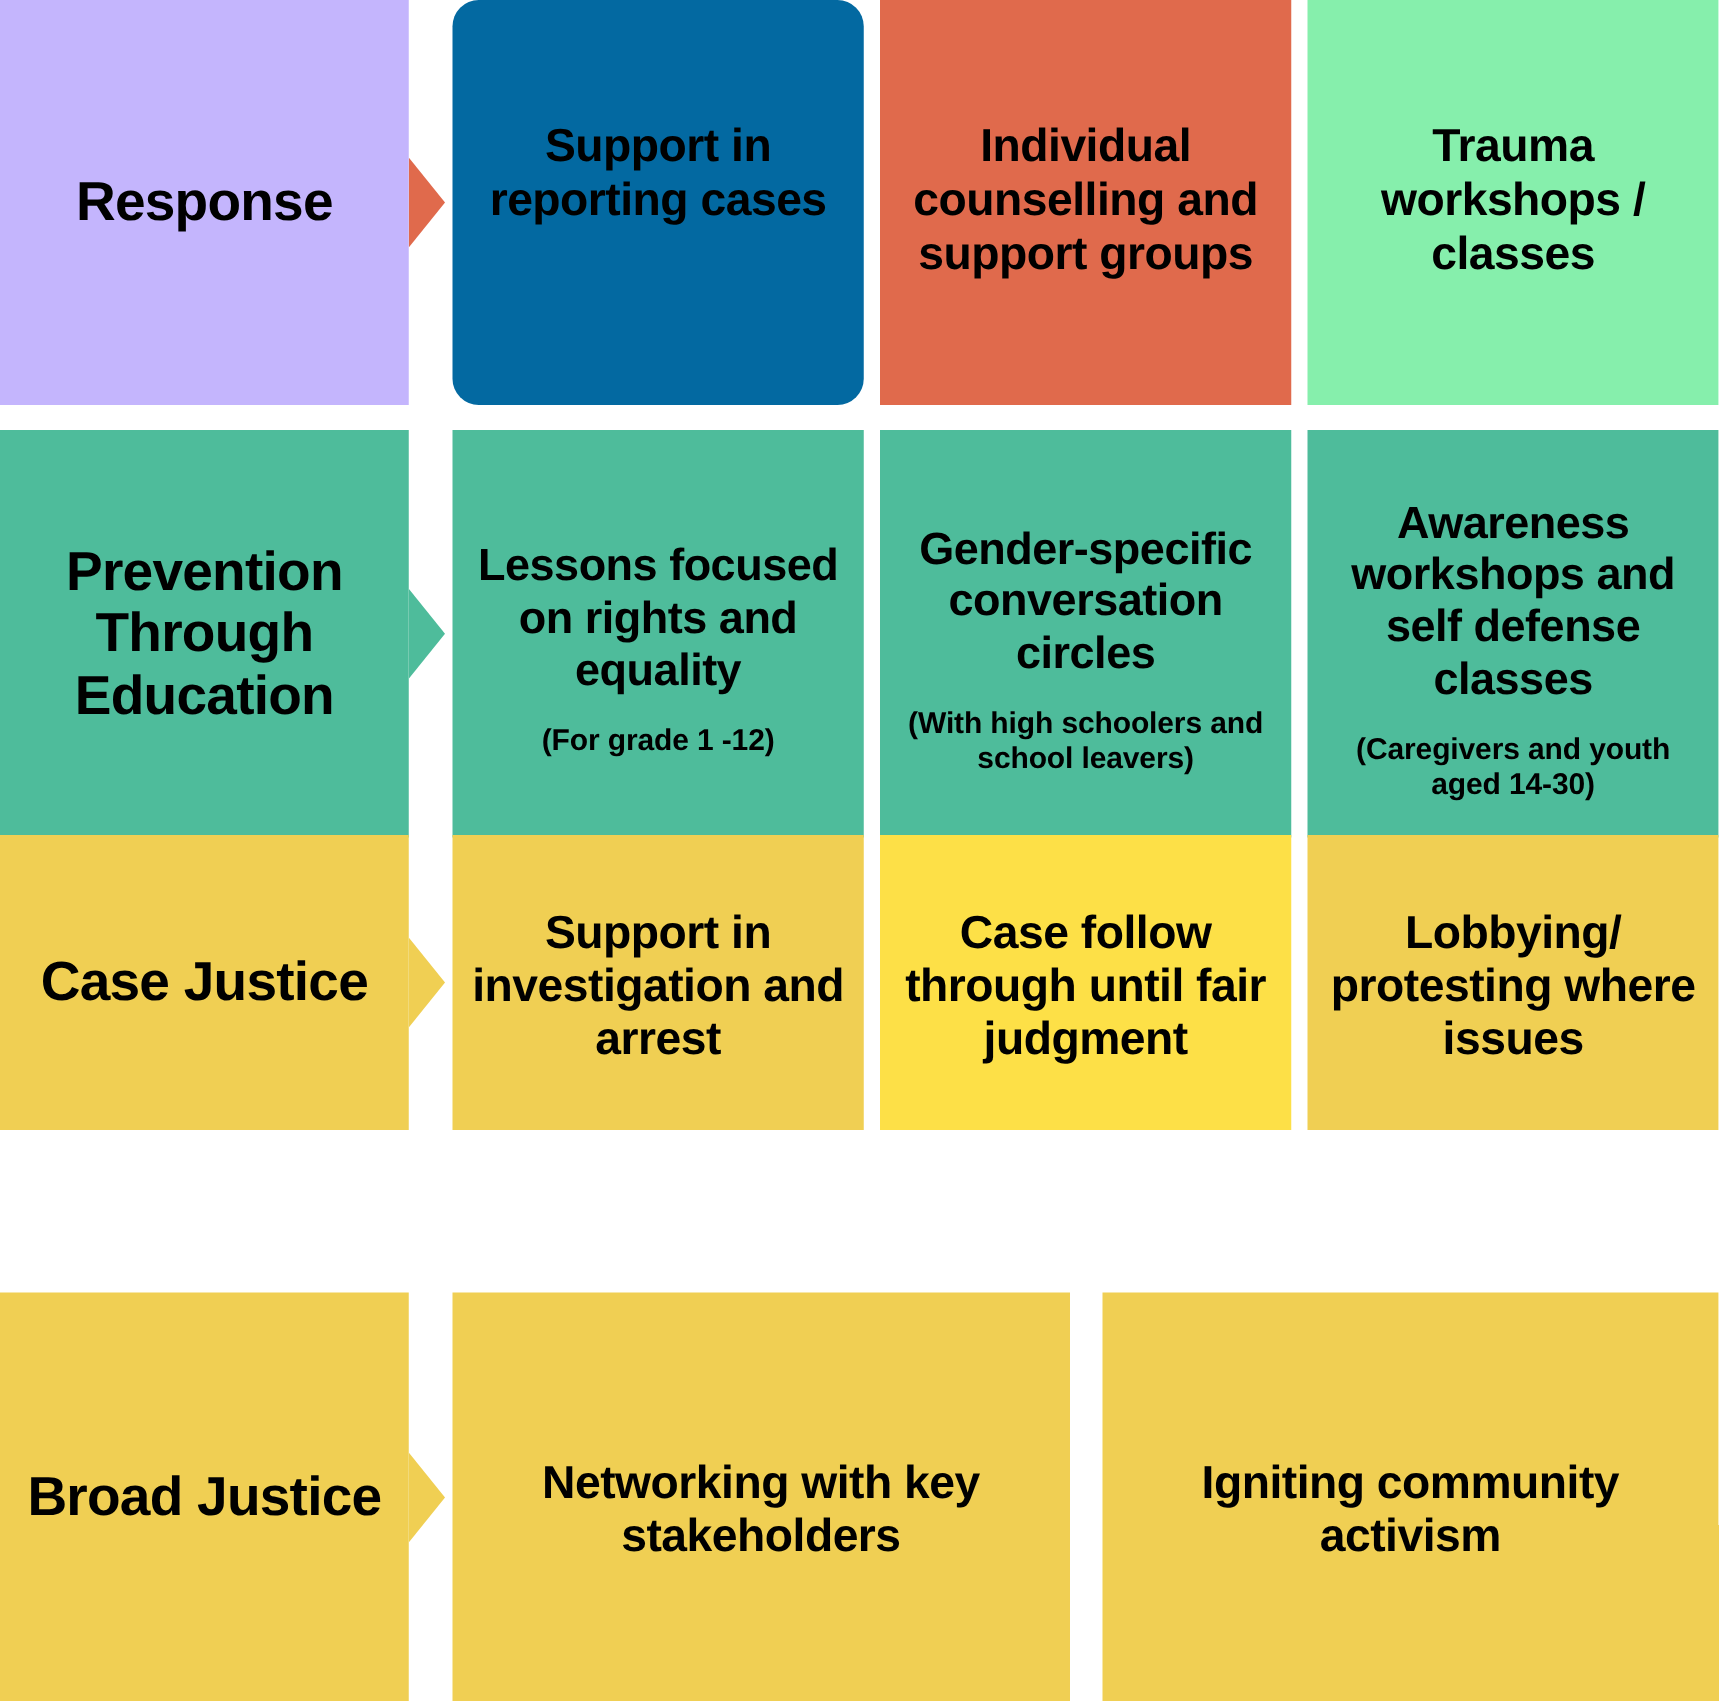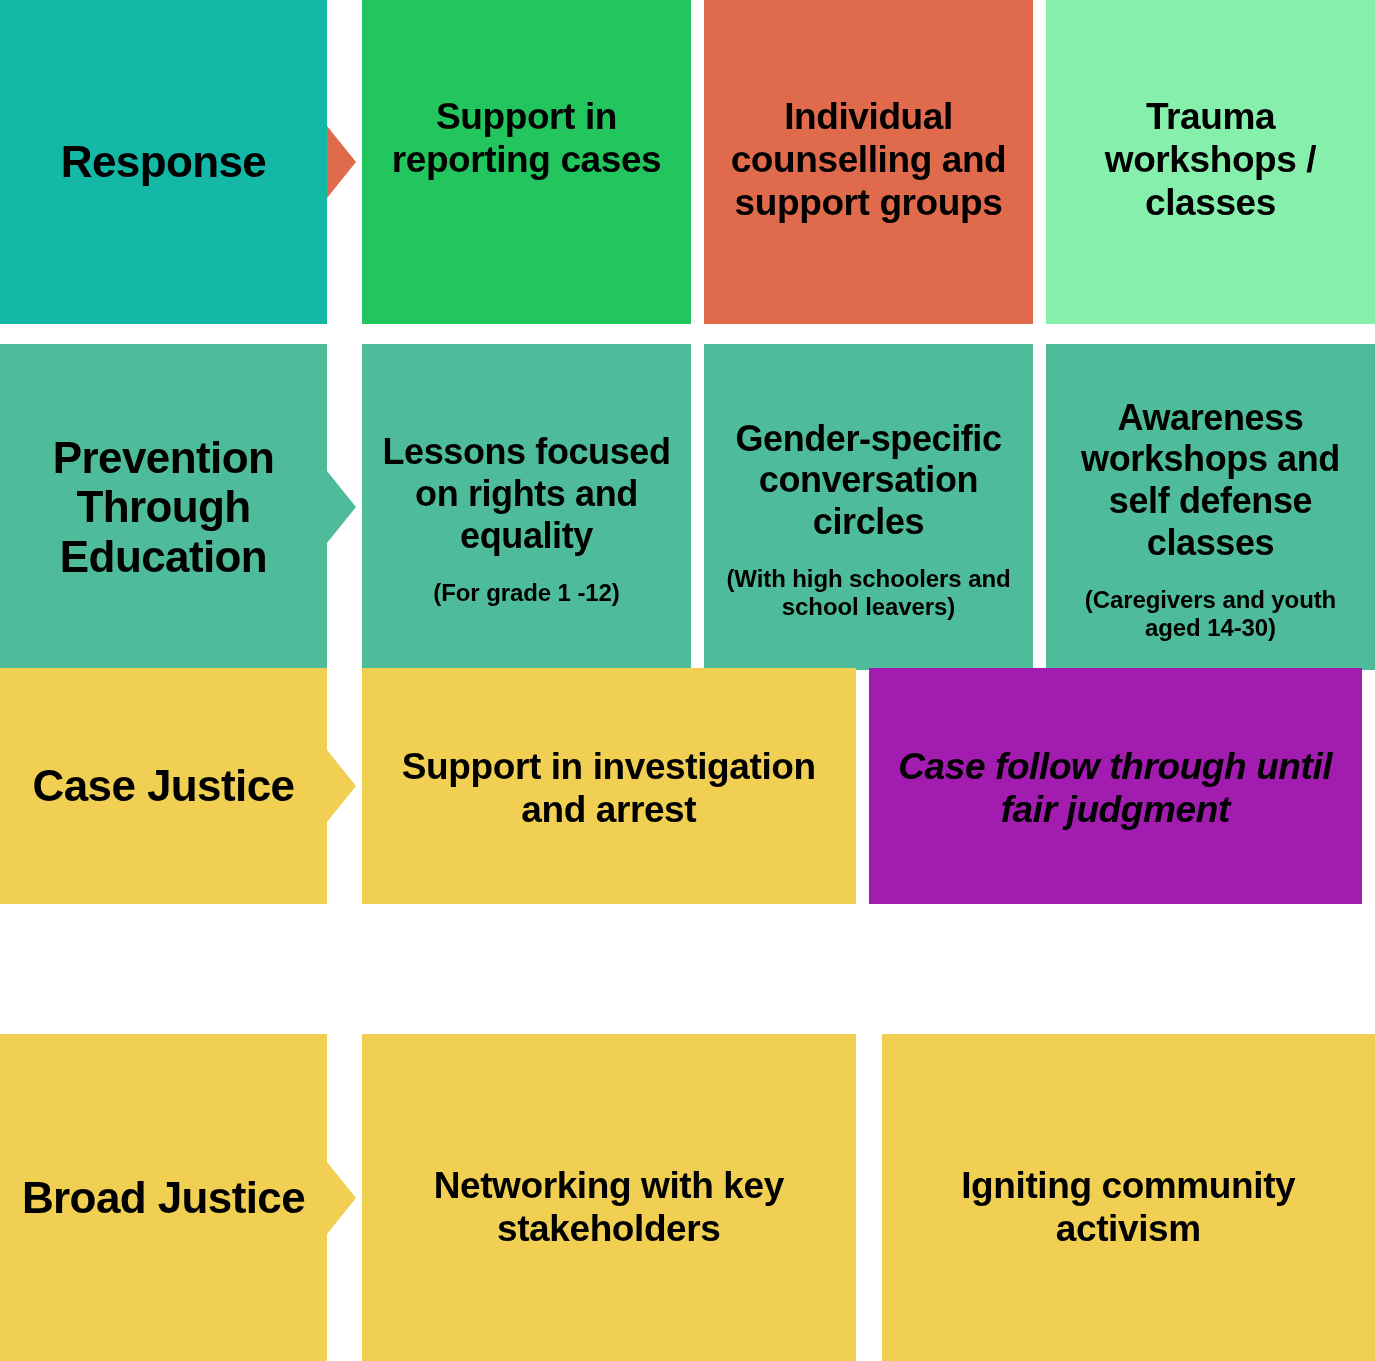--- a/index.html
+++ b/index.html
@@ -123,32 +123,32 @@
 
   .row-1 .label-cell { align-items: center; }
 </style>
 </head>
 <body>
 
 <div id="diagram">
 
   <div class="row row-1">
 
-    <div class="label-cell" style="background-color: #14b8a6;">
+    <div class="label-cell" style="background-color: #c4b5fd;">
       <div class="label-text">Response</div>
       <span class="chevron">
         <svg viewBox="0 0 29 72" xmlns="http://www.w3.org/2000/svg" aria-hidden="true">
           <polygon points="0,0 29,36 0,72" fill="#E06A4C"></polygon>
         </svg>
       </span>
     </div>
 
     <div class="gap-a"></div>
 
-    <div class="content-cell" style="background-color: #22c55e;">
+    <div class="content-cell" style="background-color: #0369a1; border-radius: 21px;">
       <div class="cell-main">Support in reporting cases</div>
 
     </div>
 
     <div class="gap-b"></div>
 
     <div class="content-cell" style="background-color: rgb(224, 106, 76);">
       <div class="cell-main">Individual counselling and support groups</div>
 
     </div>
@@ -207,27 +207,31 @@
 
     <div class="gap-a"></div>
 
     <div class="content-cell" style="background-color: rgb(240, 207, 83);">
       <div class="cell-main">Support in investigation and arrest</div>
 
     </div>
 
     <div class="gap-b"></div>
 
-    <div class="content-cell" style="background-color: #a21caf; font-style: italic;">
+    <div class="content-cell" style="background-color: #fde047;">
       <div class="cell-main">Case follow through until fair judgment</div>
 
     </div>
 
     <div class="gap-b"></div>
 
+    <div class="content-cell" style="background-color: rgb(240, 207, 83);">
+      <div class="cell-main">Lobbying/ protesting where issues</div>
+
+    </div>
   </div>
 
   <div class="row row-4">
 
     <div class="label-cell" style="background-color: rgb(240, 207, 83);">
       <div class="label-text">Broad Justice</div>
       <span class="chevron">
         <svg viewBox="0 0 29 72" xmlns="http://www.w3.org/2000/svg" aria-hidden="true">
           <polygon points="0,0 29,36 0,72" fill="#F0CF53"></polygon>
         </svg>

